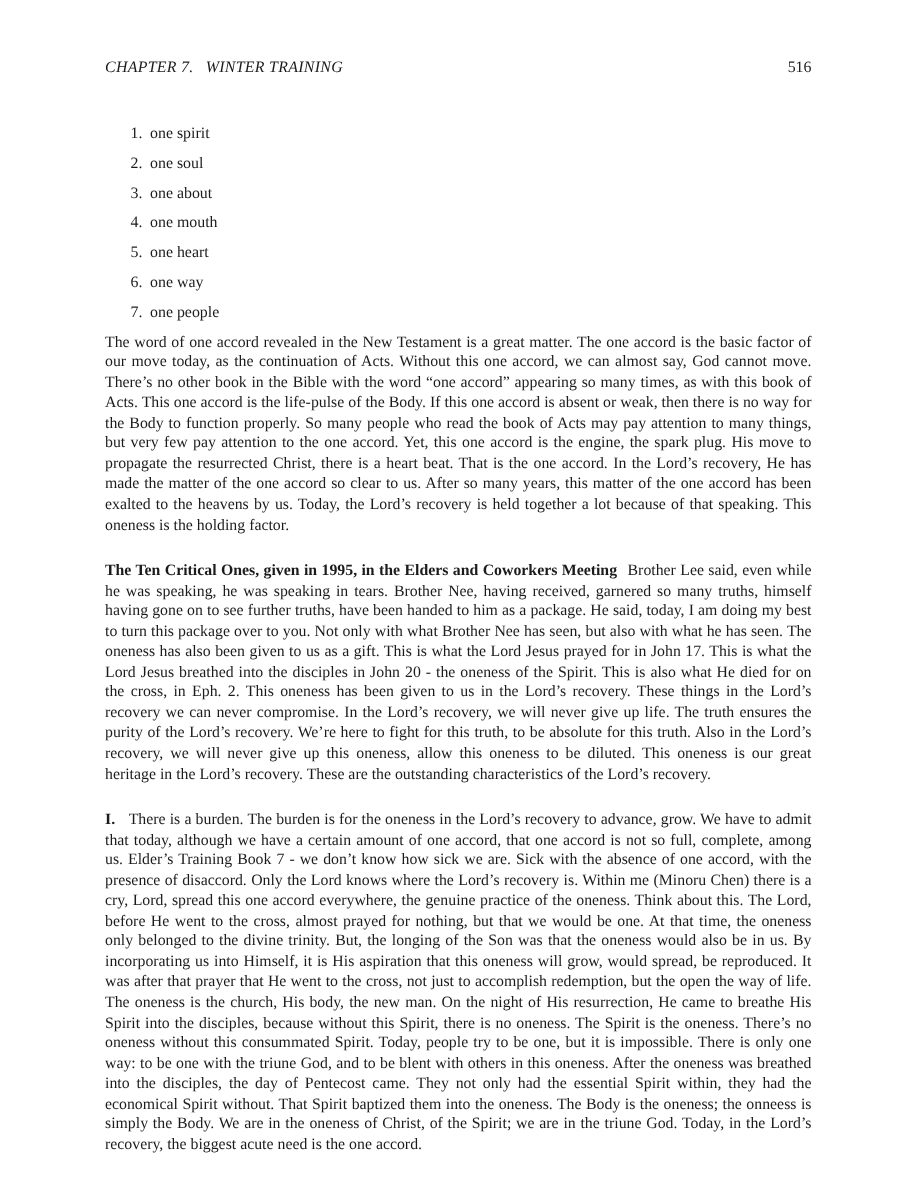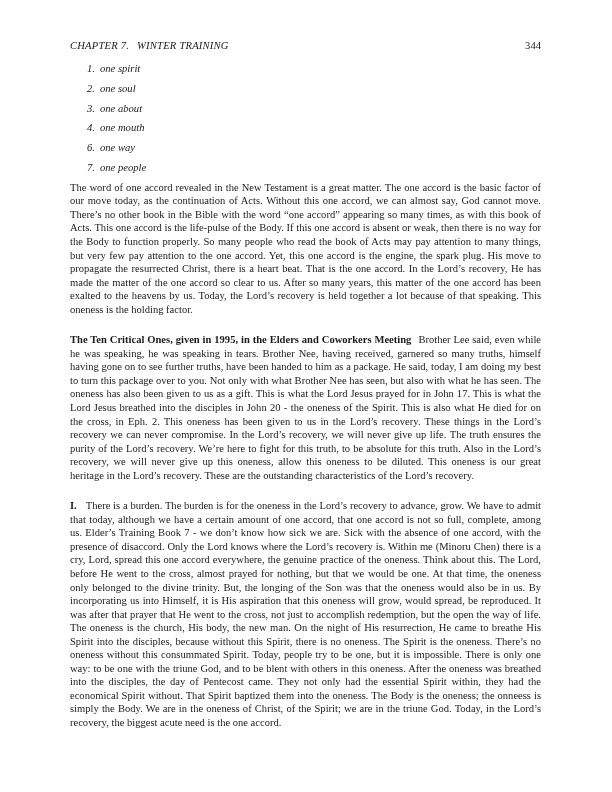--- a/index.html
+++ b/index.html
@@ -35,23 +35,22 @@
     }
     .running-header .chapter .gap {
       display: inline-block;
       width: 8px;
     }
     .running-header .pagenum {
       font-style: normal;
     }
     ol.enum-list {
       list-style: none;
-      margin: 10px 0 0 0;
+      margin: 31px 0 0 0;
       padding: 0 0 0 15px;
-      font-style: italic;
     }
     ol.enum-list li {
       font-size: 10.6px;
       line-height: 13.4px;
       margin-bottom: 6.4px;
     }
     ol.enum-list li .num {
       display: inline-block;
       min-width: 10px;
       text-align: right;
@@ -80,28 +79,29 @@
       margin-right: 9px;
     }
   </style>
 </head>
 <body>
 
 <div class="page">
 
   <div class="running-header">
     <div class="chapter"><span>CHAPTER 7.</span><span class="gap"></span><span>WINTER TRAINING</span></div>
-    <div class="pagenum">344</div>
+    <div class="pagenum">516</div>
   </div>
 
   <ol class="enum-list">
     <li><span class="num">1.</span><span>one spirit</span></li>
     <li><span class="num">2.</span><span>one soul</span></li>
     <li><span class="num">3.</span><span>one about</span></li>
     <li><span class="num">4.</span><span>one mouth</span></li>
+    <li><span class="num">5.</span><span>one heart</span></li>
     <li><span class="num">6.</span><span>one way</span></li>
     <li><span class="num">7.</span><span>one people</span></li>
   </ol>
 
   <div class="par-group">
     <p class="body-par"><span>The word of one accord revealed in the New Testament is a great matter. The one accord is the basic factor of our move today, as the continuation of Acts. Without this one accord, we can almost say, God cannot move. There’s no other book in the Bible with the word “one accord” appearing so many times, as with this book of Acts. This one accord is the life-pulse of the Body. If this one accord is absent or weak, then there is no way for the Body to function properly. So many people who read the book of Acts may pay attention to many things, but very few pay attention to the one accord. Yet, this one accord is the engine, the spark plug. His move to propagate the resurrected Christ, there is a heart beat. That is the one accord. In the Lord’s recovery, He has made the matter of the one accord so clear to us. After so many years, this matter of the one accord has been exalted to the heavens by us. Today, the Lord’s recovery is held together a lot because of that speaking. This oneness is the holding factor.</span></p>
 
     <p class="body-par"><span class="runin-heading">The Ten Critical Ones, given in 1995, in the Elders and Coworkers Meeting</span><span>Brother Lee said, even while he was speaking, he was speaking in tears. Brother Nee, having received, garnered so many truths, himself having gone on to see further truths, have been handed to him as a package. He said, today, I am doing my best to turn this package over to you. Not only with what Brother Nee has seen, but also with what he has seen. The oneness has also been given to us as a gift. This is what the Lord Jesus prayed for in John 17. This is what the Lord Jesus breathed into the disciples in John 20 - the oneness of the Spirit. This is also what He died for on the cross, in Eph. 2. This oneness has been given to us in the Lord’s recovery. These things in the Lord’s recovery we can never compromise. In the Lord’s recovery, we will never give up life. The truth ensures the purity of the Lord’s recovery. We’re here to fight for this truth, to be absolute for this truth. Also in the Lord’s recovery, we will never give up this oneness, allow this oneness to be diluted. This oneness is our great heritage in the Lord’s recovery. These are the outstanding characteristics of the Lord’s recovery.</span></p>
 
     <p class="body-par"><span class="runin-roman">I.</span><span>There is a burden. The burden is for the oneness in the Lord’s recovery to advance, grow. We have to admit that today, although we have a certain amount of one accord, that one accord is not so full, complete, among us. Elder’s Training Book 7 - we don’t know how sick we are. Sick with the absence of one accord, with the presence of disaccord. Only the Lord knows where the Lord’s recovery is. Within me (Minoru Chen) there is a cry, Lord, spread this one accord everywhere, the genuine practice of the oneness. Think about this. The Lord, before He went to the cross, almost prayed for nothing, but that we would be one. At that time, the oneness only belonged to the divine trinity. But, the longing of the Son was that the oneness would also be in us. By incorporating us into Himself, it is His aspiration that this oneness will grow, would spread, be reproduced. It was after that prayer that He went to the cross, not just to accomplish redemption, but the open the way of life. The oneness is the church, His body, the new man. On the night of His resurrection, He came to breathe His Spirit into the disciples, because without this Spirit, there is no oneness. The Spirit is the oneness. There’s no oneness without this consummated Spirit. Today, people try to be one, but it is impossible. There is only one way: to be one with the triune God, and to be blent with others in this oneness. After the oneness was breathed into the disciples, the day of Pentecost came. They not only had the essential Spirit within, they had the economical Spirit without. That Spirit baptized them into the oneness. The Body is the oneness; the onneess is simply the Body. We are in the oneness of Christ, of the Spirit; we are in the triune God. Today, in the Lord’s recovery, the biggest acute need is the one accord.</span></p>

